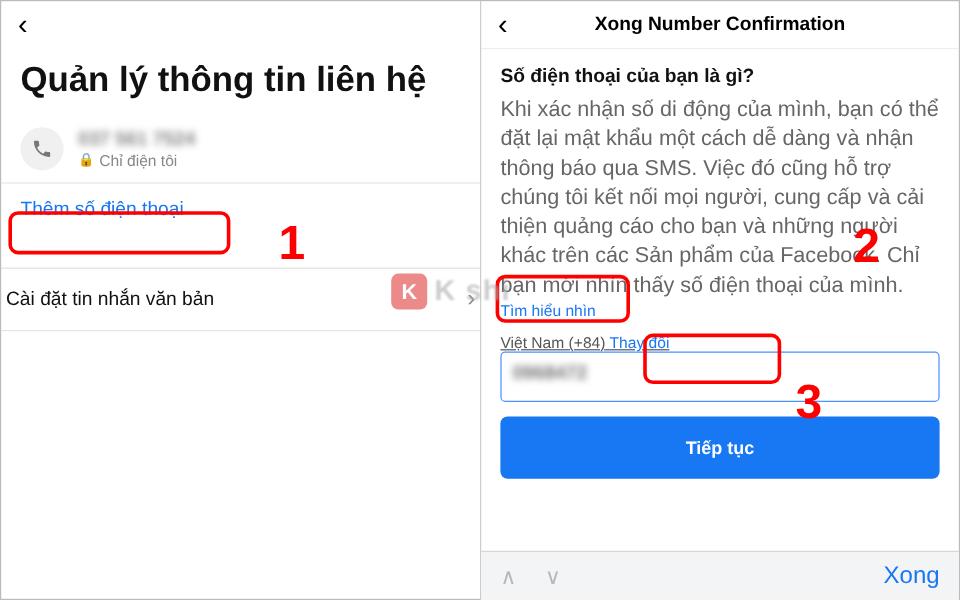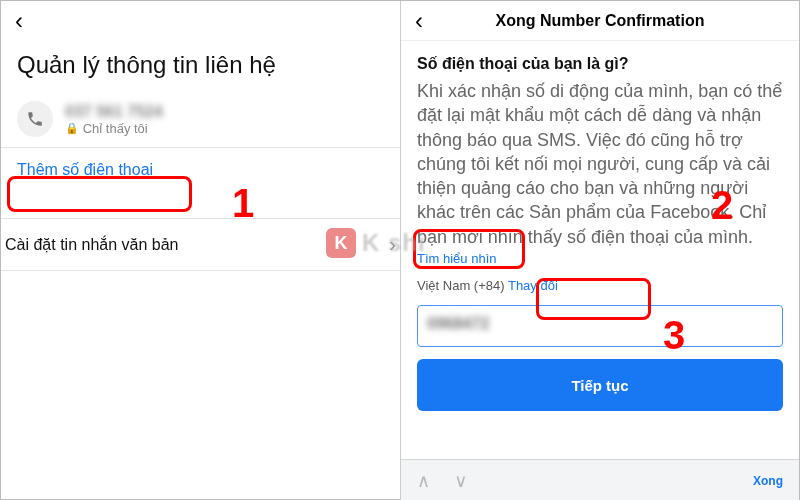--- a/index.html
+++ b/index.html
@@ -32,22 +32,22 @@
     align-items: center;
     padding: 0 14px;
   }
   .back-chevron {
     font-size: 24px;
     line-height: 1;
     font-weight: 300;
     color: #000;
   }
   .left-title {
-    font-size: 24px;
-    font-weight: 400;
+    font-size: 29px;
+    font-weight: 700;
     color: #111;
     padding: 10px 16px 16px 16px;
   }
   .contact-row {
     display: flex;
     align-items: center;
     padding: 6px 16px 10px 16px;
   }
   .phone-icon-circle {
     width: 36px;
@@ -130,21 +130,22 @@
   .learn-more {
     display: block;
     color: #1877f2;
     font-size: 13px;
     margin-top: 2px;
     margin-bottom: 12px;
   }
   .country-line {
     font-size: 13px;
     color: #555;
-    margin-bottom: 12px;
+    margin-bottom: 0;
+    text-decoration: underline;
   }
   .change-link { color: #1877f2; }
   .phone-input {
     width: 100%;
     height: 42px;
     border: 1.5px solid #4a90ff;
     border-radius: 4px;
     padding: 0 10px;
     font-size: 16px;
     color: #888;
@@ -179,22 +180,22 @@
     padding: 0 16px;
   }
   .kb-arrows {
     display: flex;
     gap: 24px;
     color: #b7b7bc;
     font-size: 18px;
   }
   .kb-done {
     color: #1877f2;
-    font-size: 12px;
-    font-weight: 700;
+    font-size: 20px;
+    font-weight: 400;
   }
   
   .redbox {
     position: absolute;
     border: 3px solid #ff0000;
     border-radius: 8px;
     pointer-events: none;
   }
   .rednum {
     position: absolute;
@@ -248,21 +249,21 @@
     <div class="contact-row">
       <div class="phone-icon-circle">
         <svg width="18" height="18" viewBox="0 0 24 24" fill="#777">
             <path d="M6.6 10.8c1.4 2.8 3.8 5.1 6.6 6.6l2.2-2.2c.3-.3.7-.4 1-.2 1.2.4 2.4.6 3.7.6.6 0 1 .4 1 1V20c0 .6-.4 1-1 1C10.6 21 3 13.4 3 4c0-.6.4-1 1-1h3.5c.6 0 1 .4 1 1 0 1.3.2 2.5.6 3.7.1.4 0 .8-.3 1l-2.2 2.1z"></path>
           </svg>
       </div>
       <div class="contact-lines">
         <span class="blur-num">037 561 7524</span>
         <span class="privacy-line">
           <span class="lock-glyph">🔒</span>
-          <span>Chỉ thấy tôi</span>
+          <span>Chỉ điện tôi</span>
         </span>
       </div>
     </div>
     <div class="divider"></div>
 
     <div class="link-row">Thêm số điện thoại</div>
 
     <div class="section-divider"></div>
     <div class="settings-row">
       <span>Cài đặt tin nhắn văn bản</span>

